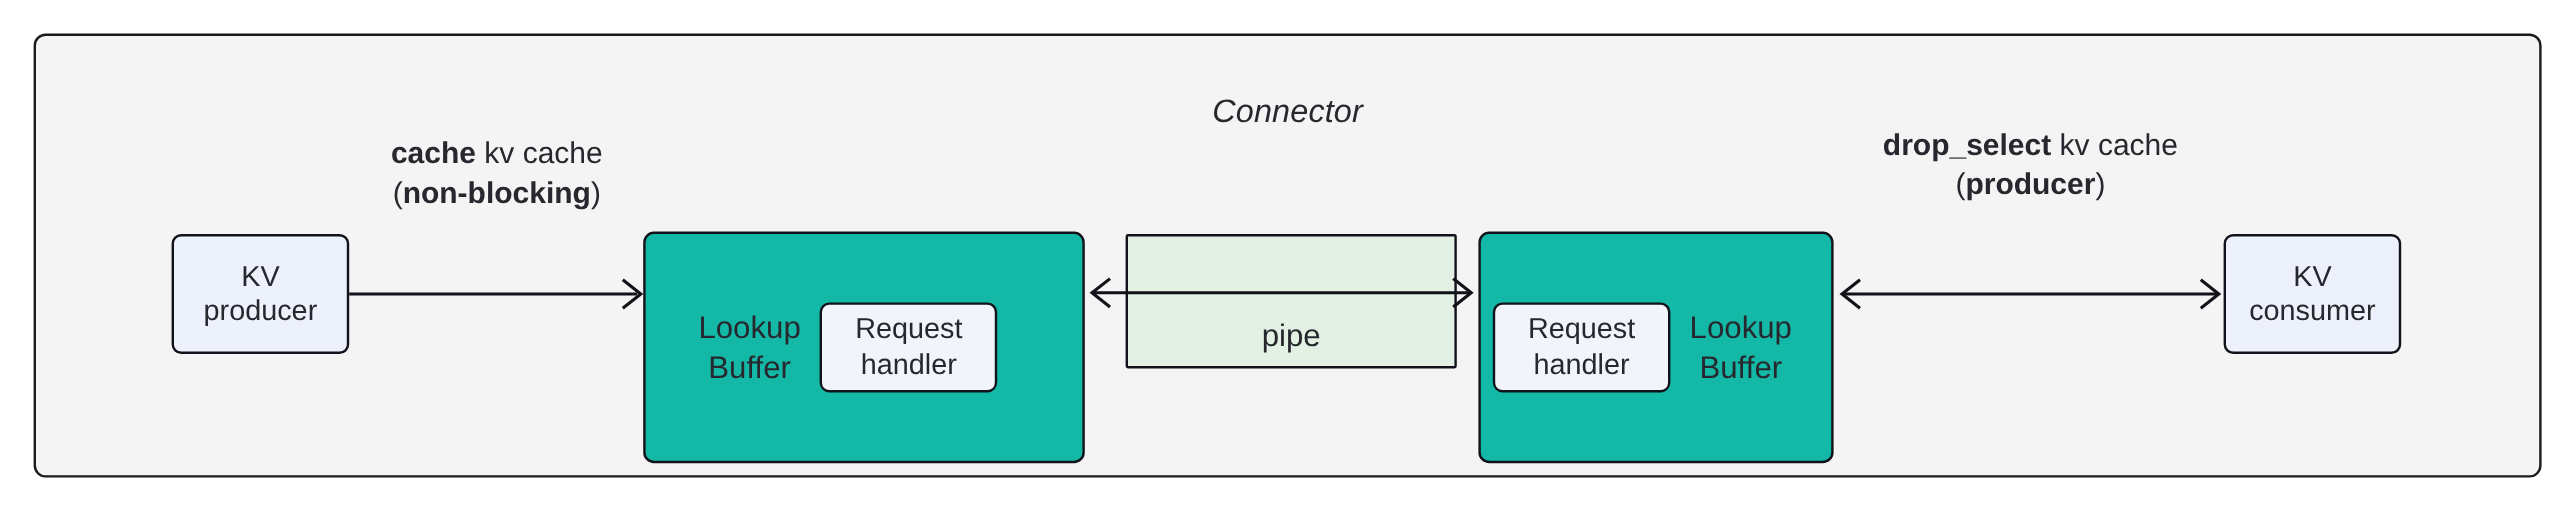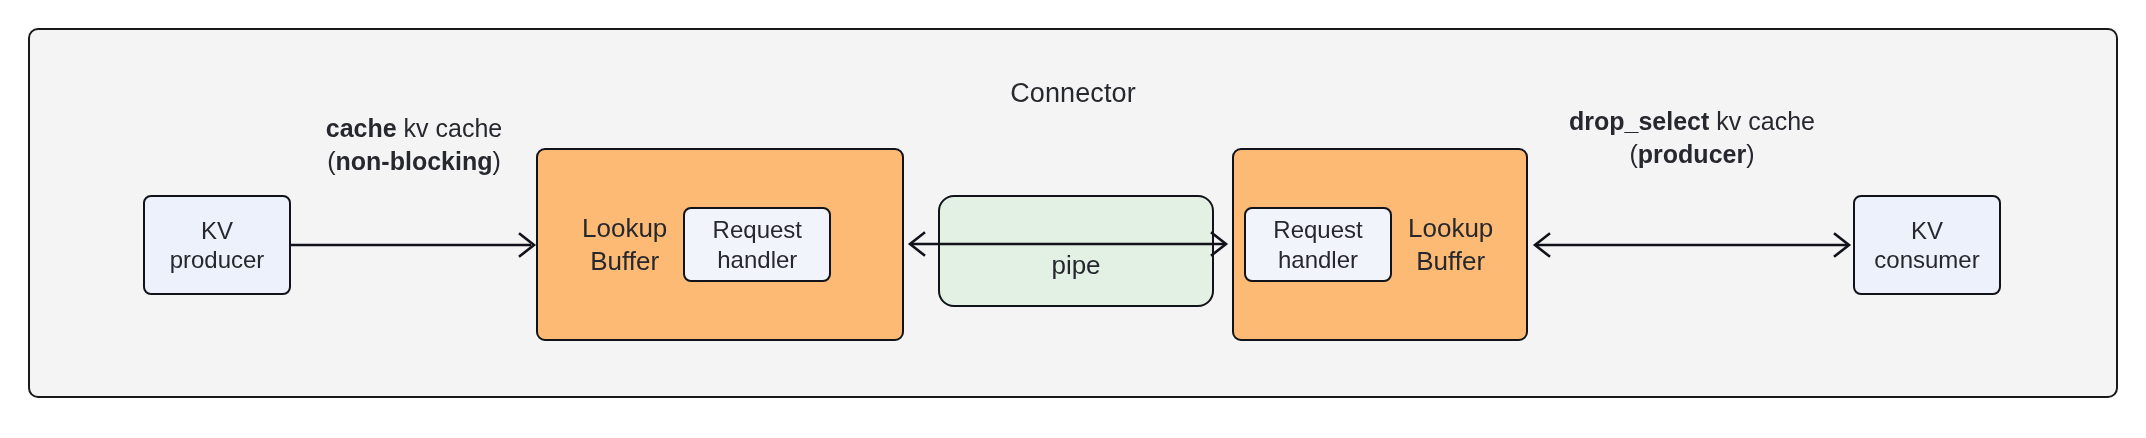--- a/index.html
+++ b/index.html
@@ -23,20 +23,21 @@
   .connector-frame {
     position: absolute;
     left: 28px;
     top: 28px;
     width: 2090px;
     height: 370px;
     box-sizing: border-box;
     background: #f4f4f4;
     border: 2.5px solid #1a1a1a;
     border-radius: 10px;
+    font-style: italic;
   }
   .connector-title {
     position: absolute;
     left: 0;
     top: 48px;
     width: 100%;
     text-align: center;
     font-size: 27px;
     color: #26282e;
     letter-spacing: 0.1px;
@@ -70,23 +71,24 @@
     width: 148px;
     height: 100px;
   }
 
   
   .lookup-buffer {
     position: absolute;
     box-sizing: border-box;
     border: 2.5px solid #12131a;
     border-radius: 9px;
-    background: #fdba74;
+    background: #14b8a6;
     display: flex;
     align-items: center;
+    margin-top: 45px;
   }
   .lookup-left {
     left: 536px;
     top: 148px;
     width: 368px;
     height: 193px;
     justify-content: flex-start;
     padding-left: 44px;
   }
   .lookup-right {
@@ -125,26 +127,26 @@
 
   
   .pipe-box {
     position: absolute;
     left: 938px;
     top: 195px;
     width: 276px;
     height: 112px;
     box-sizing: border-box;
     border: 2.5px solid #12131a;
-    border-radius: 16px;
+    border-radius: 2px;
     background: #e3f1e4;
     display: flex;
     align-items: flex-end;
     justify-content: center;
-    padding-bottom: 24px;
+    padding-bottom: 10px;
     font-size: 26px;
     color: #26282e;
   }
 
   
   .arrow-svg {
     position: absolute;
     overflow: visible;
   }
   .arrow-line {

